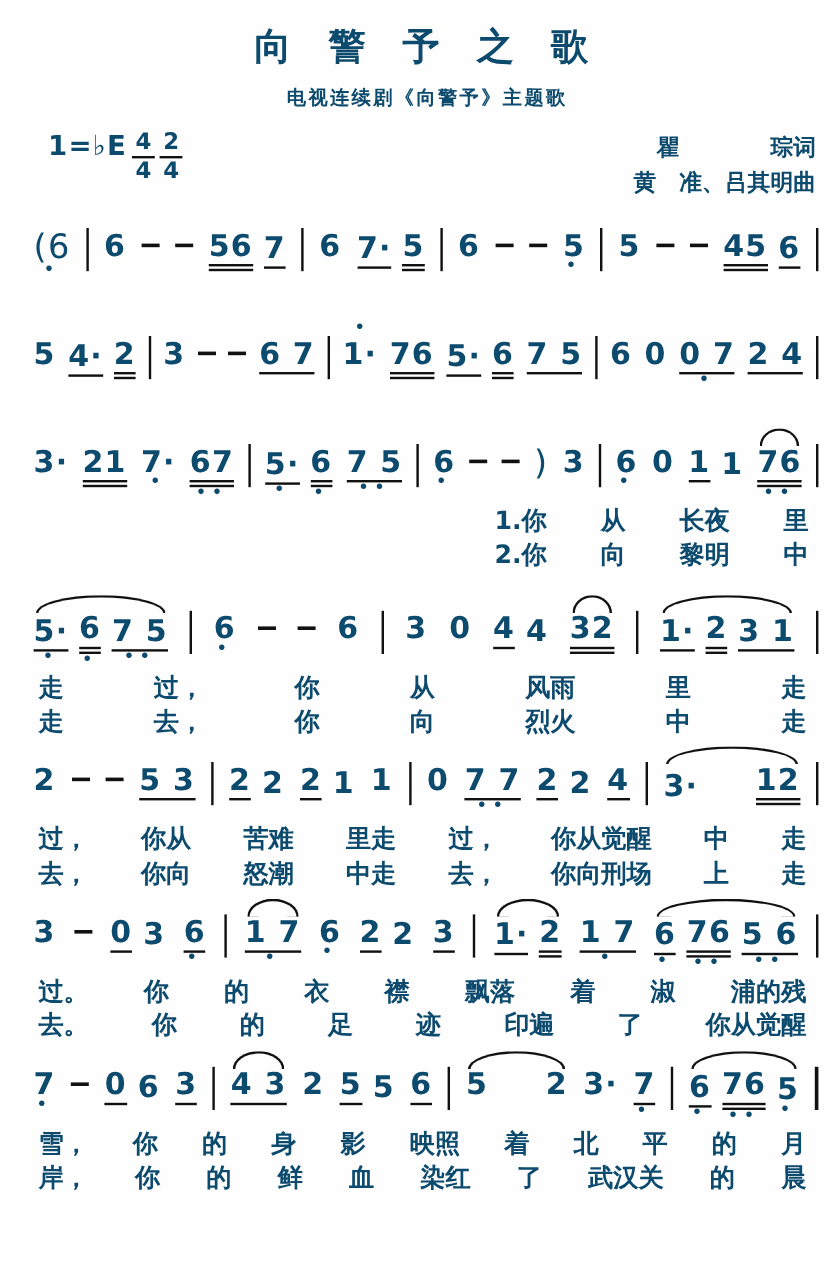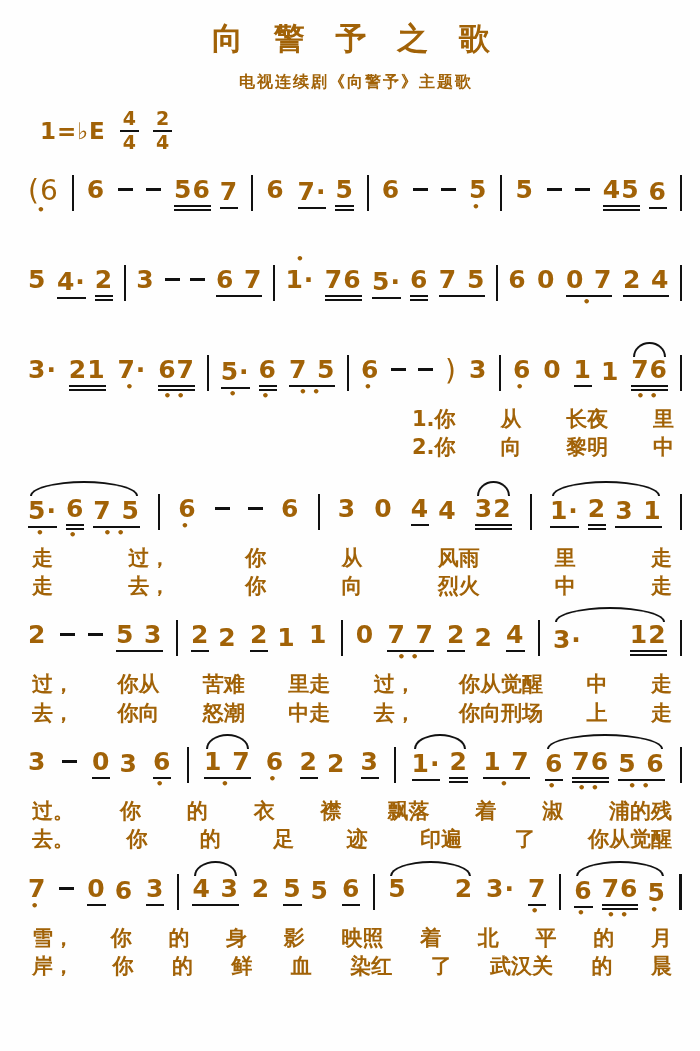--- a/index.html
+++ b/index.html
@@ -1,39 +1,39 @@
 <!DOCTYPE html>
 <html><head>
 <meta charset="utf-8">
 <style>
   html,body{margin:0;padding:0;background:#e8e8e8;}
   .sheet{
     position:relative;
     width:700px;height:1051px;
     box-sizing:border-box;
     background:#fefefe;
-    color:#a16207;
+    color:#0c4a6e;
     font-family:"DejaVu Sans","Liberation Sans",sans-serif;
     padding:10px 14px 0 26px;
     overflow:hidden;
   }
   
   .title{
     text-align:center;font-size:31px;font-weight:bold;
     letter-spacing:10px;margin-top:8px;
   }
   .subtitle{
     text-align:center;font-size:16px;font-weight:bold;
     letter-spacing:2px;margin-top:12px;
   }
   .meta-row{
     display:flex;justify-content:space-between;align-items:flex-start;
     margin-top:16px;padding:0 6px 0 14px;
   }
-  .keysig{display:flex;align-items:center;gap:14px;font-weight:bold;}
+  .keysig{display:flex;gap:4px;font-weight:bold;}
   .keysig .key{font-size:23px;letter-spacing:1px;}
   .frac{display:inline-flex;flex-direction:column;align-items:center;
     font-size:19px;line-height:1.05;font-weight:bold;}
   .frac .n{border-bottom:2px solid #111;padding:0 3px 1px;}
   .frac .d{padding-top:1px;}
   .credits{text-align:right;font-size:19px;font-weight:bold;line-height:1.55;}
   .tempo{font-size:18px;font-weight:bold;margin-top:14px;letter-spacing:2px;}
   
   .music-line{
     display:flex;align-items:flex-start;justify-content:space-between;
@@ -81,20 +81,22 @@
       <span class="frac">
         <span class="n">4</span>
         <span class="d">4</span>
       </span>
       <span class="frac">
         <span class="n">2</span>
         <span class="d">4</span>
       </span>
     </div>
     <div class="credits">
+      <div>瞿　　　　琮词</div>
+      <div>黄　准、吕其明曲</div>
     </div>
   </div>
 
 
   <div id="score">
       <div class="music-line m1">
         <div class="tok">
           <span class="tx paren">(6</span>
           <div class="bd">•</div>
         </div>

